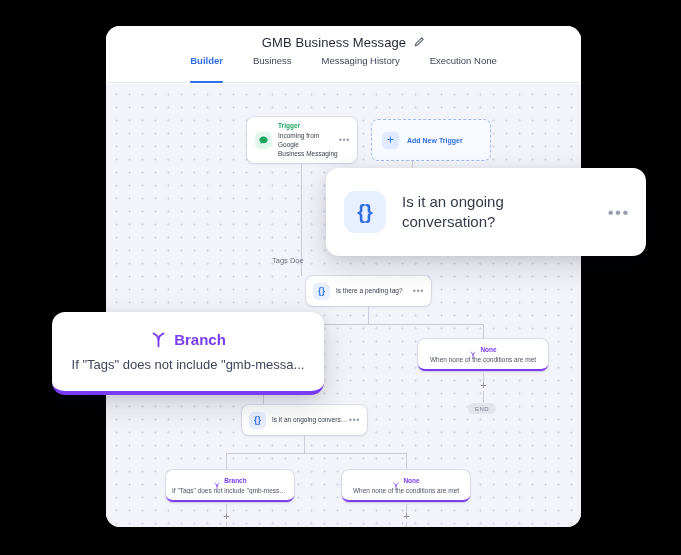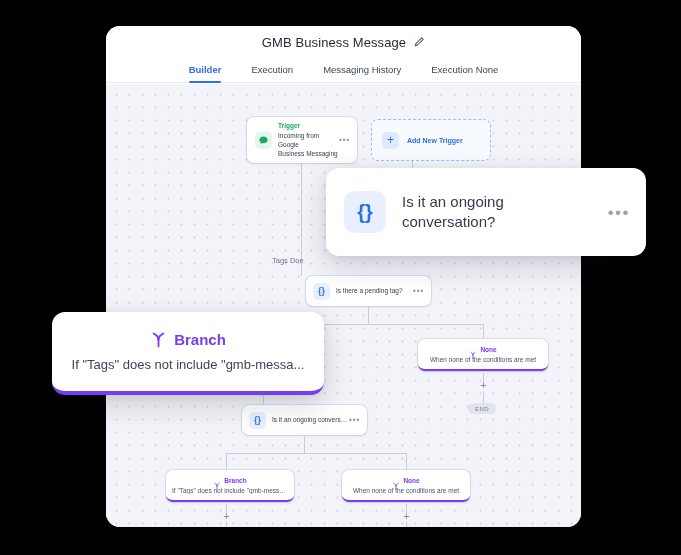--- a/index.html
+++ b/index.html
@@ -37,21 +37,21 @@
 
   
   .tabbar {
     height: 25px;
     display: flex; align-items: flex-end; justify-content: center;
     gap: 30px;
     border-bottom: 1px solid #e9ebf1;
     background: #ffffff;
   }
   .tab {
-    font-size: 9.5px; color: #3d4759; padding-bottom: 7px;
+    font-size: 9.5px; color: #3d4759; padding-bottom: 16px;
     position: relative; white-space: nowrap;
   }
   .tab.active { color: #2f6fe4; font-weight: 600; }
   .tab.active::after {
     content:""; position:absolute; left:0; right:0; bottom:-1px;
     height: 2px; background:#2f6fe4; border-radius: 2px;
   }
 
   
   .canvas {
@@ -181,21 +181,21 @@
       <span class="panel-title">GMB Business Message</span>
       <span class="edit-icon">
         <svg viewBox="0 0 16 16" fill="none" stroke="#4b5563" stroke-width="1.4" stroke-linecap="round" stroke-linejoin="round">
           <path d="M11.5 2.5l2 2L6 12l-3 1 1-3z"></path>
         </svg>
       </span>
     </div>
 
     <div class="tabbar">
       <div class="tab active">Builder</div>
-      <div class="tab">Execution</div>
+      <div class="tab">Business</div>
       <div class="tab">Messaging History</div>
       <div class="tab">Execution None</div>
     </div>
 
     <div class="canvas">
 
       <div class="vline" style="left:195px; top:60px; height:24px;"></div>
       <div class="vline" style="left:306px; top:60px; height:24px;"></div>
       <div class="vline" style="left:195px; top:84px; height:108px;"></div>
 

